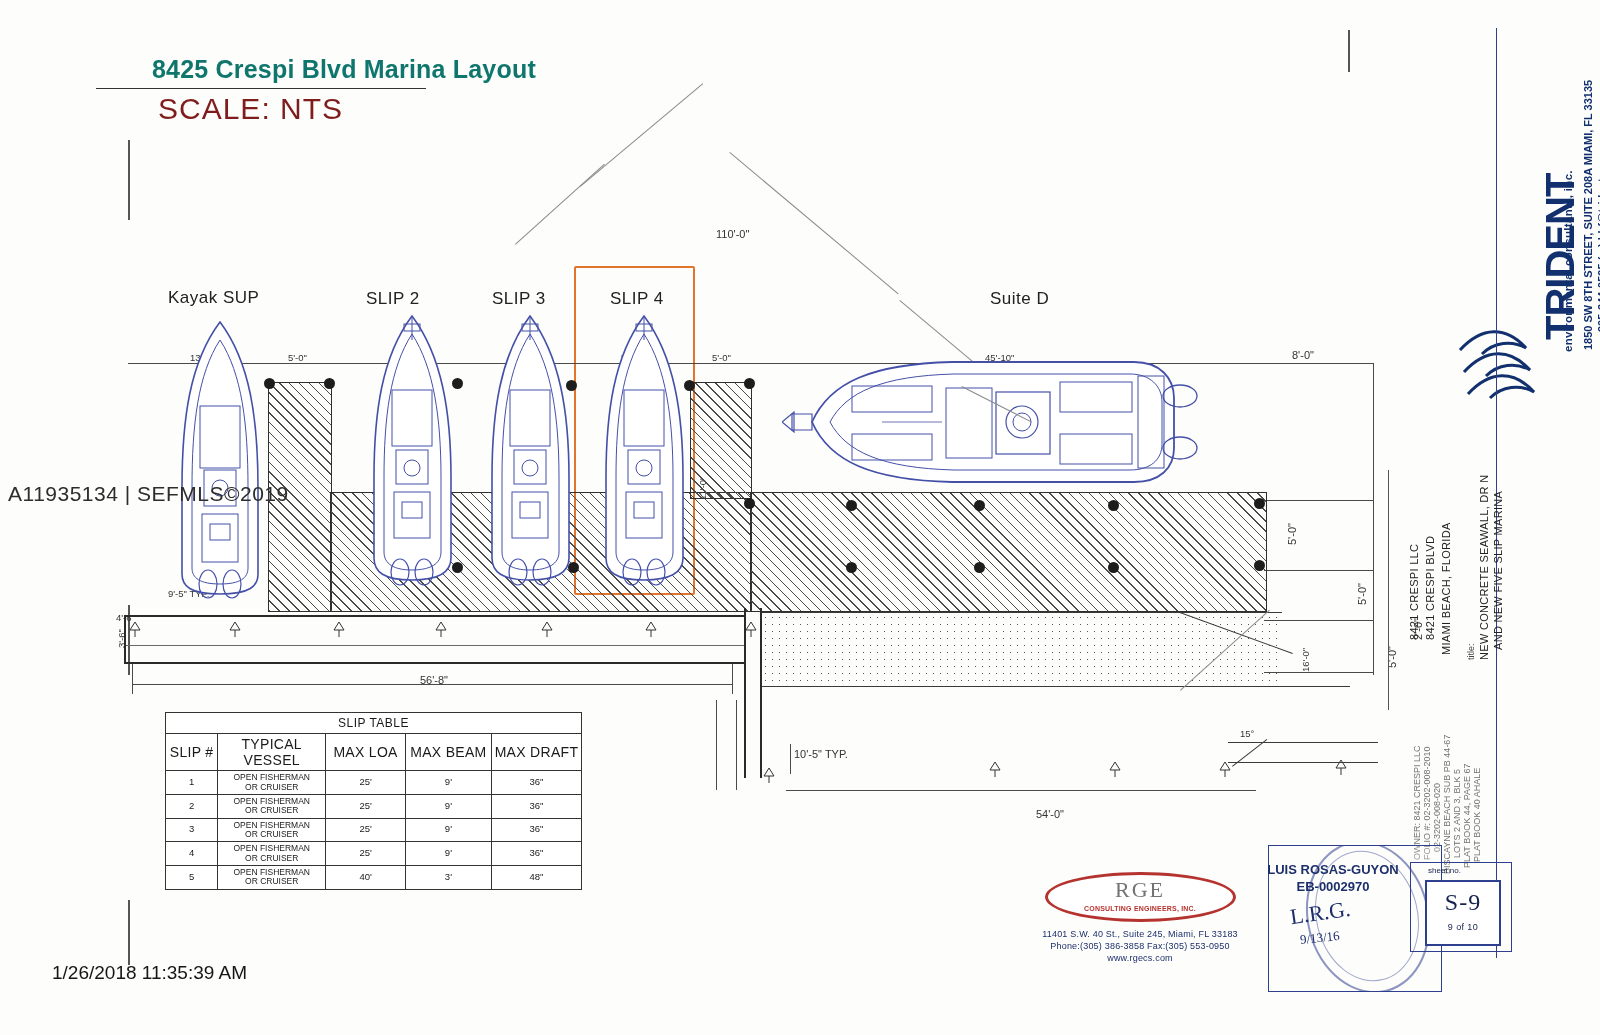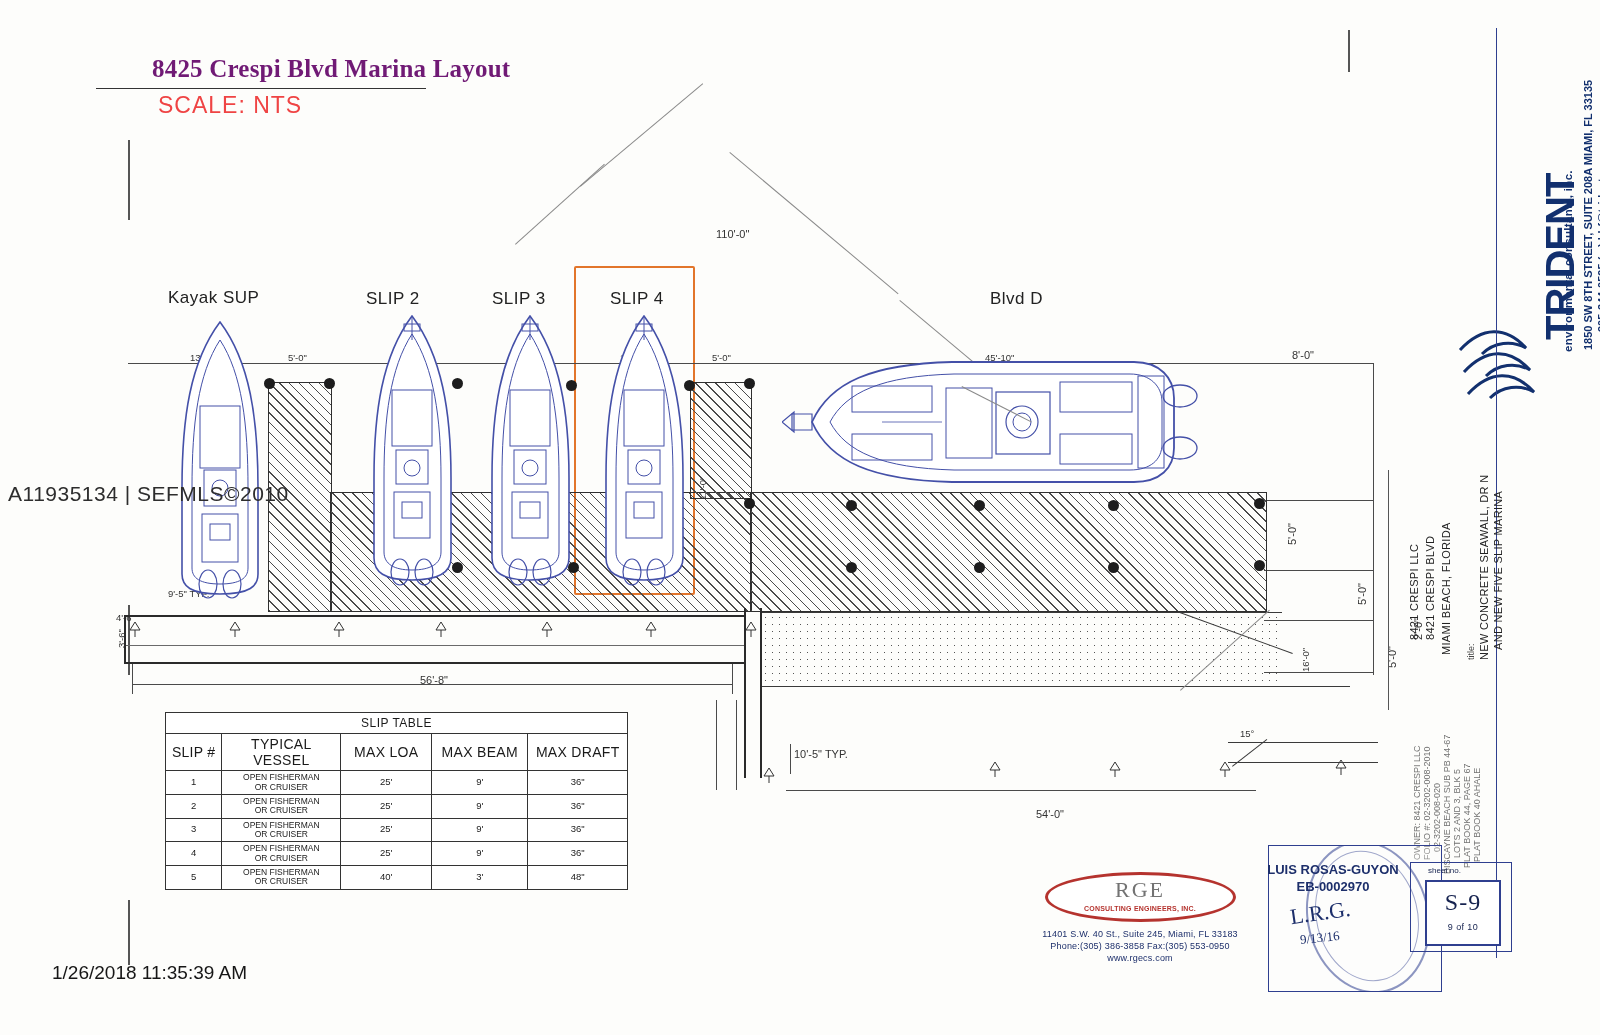--- a/index.html
+++ b/index.html
@@ -18,34 +18,34 @@
   .page {
     position: absolute;
     inset: 0;
     background: #fdfdfb;
   }
   
   .title-main {
     position: absolute;
     left: 152px;
     top: 55px;
-    font-family: Liberation Serif, serif;
+    font-family: Liberation Sans, sans-serif;
     font-weight: bold;
     font-size: 25px;
     letter-spacing: .2px;
-    color: #701a75;
+    color: #0f766e;
     white-space: nowrap;
   }
   .title-scale {
     position: absolute;
     left: 158px;
     top: 92px;
     font-family: "Liberation Sans", sans-serif;
-    font-size: 23px;
-    color: #ef4444;
+    font-size: 30px;
+    color: #7f1d1d;
     letter-spacing: 1px;
   }
   .title-underline {
     position: absolute;
     left: 96px;
     top: 88px;
     width: 330px;
     height: 0;
     border-top: 1.5px solid #333;
   }
@@ -114,21 +114,21 @@
     width: 11px;
     height: 11px;
     border-radius: 50%;
     background: #1d1d1d;
   }
   
   .slip-table {
     position: absolute;
     left: 165px;
     top: 712px;
-    width: 463px;
+    width: 417px;
     border-collapse: collapse;
     background: #fff;
     font-size: 9.5px;
     color: #1a1a1a;
   }
   .slip-table caption {
     caption-side: top;
     border: 1.4px solid #333;
     border-bottom: none;
     font-size: 12px;
@@ -370,21 +370,21 @@
   <div class="ln ln-light" style="left:515px;top:244px;width:120px;height:1.4px;transform:rotate(-42deg);"></div>
   <div class="ln ln-light" style="left:580px;top:186px;width:160px;height:1.4px;transform:rotate(-40deg);"></div>
   <div class="ln ln-light" style="left:730px;top:152px;width:220px;height:1.4px;transform:rotate(40deg);"></div>
   <div class="ln ln-light" style="left:900px;top:300px;width:130px;height:1.4px;transform:rotate(40deg);"></div>
   <div class="dim" style="left:716px;top:228px;">110'-0"</div>
 
   <div class="slip-label" style="left:168px;top:288px;">Kayak SUP</div>
   <div class="slip-label" style="left:366px;top:289px;">SLIP 2</div>
   <div class="slip-label" style="left:492px;top:289px;">SLIP 3</div>
   <div class="slip-label" style="left:610px;top:289px;">SLIP 4</div>
-  <div class="slip-label" style="left:990px;top:289px;">Blvd D</div>
+  <div class="slip-label" style="left:990px;top:289px;">Suite D</div>
 
   <div class="slip-highlight" style="left:574px;top:266px;width:117px;height:325px;"></div>
 
   <div class="ln" style="left:128px;top:363px;width:1136px;height:1px;background:#4a4a4a;"></div>
   <div class="ln" style="left:1264px;top:363px;width:110px;height:1px;background:#4a4a4a;"></div>
   <div class="ln" style="left:1264px;top:500px;width:110px;height:1px;background:#4a4a4a;"></div>
   <div class="ln" style="left:1264px;top:570px;width:110px;height:1px;background:#4a4a4a;"></div>
   <div class="ln" style="left:1264px;top:620px;width:110px;height:1px;background:#4a4a4a;"></div>
   <div class="ln" style="left:1264px;top:672px;width:110px;height:1px;background:#4a4a4a;"></div>
   <div class="ln" style="left:1373px;top:363px;width:1px;height:312px;background:#4a4a4a;"></div>
@@ -697,16 +697,16 @@
   <div class="sig">L.R.G.</div>
   <div class="sig-date">9/13/16</div>
 
   <div class="sheet-outer"></div>
   <div class="sheet-label">sheet no.</div>
   <div class="sheet-box">
     <div class="sheet-num">S-9</div>
     <div class="sheet-of">9  of  10</div>
   </div>
 
-  <div class="watermark">A11935134 | SEFMLS©2010</div>
+  <div class="watermark">A11935134 | SEFMLS©2019</div>
   <div class="timestamp">1/26/2018 11:35:39 AM</div>
 
 </div>
 
 </body></html>

